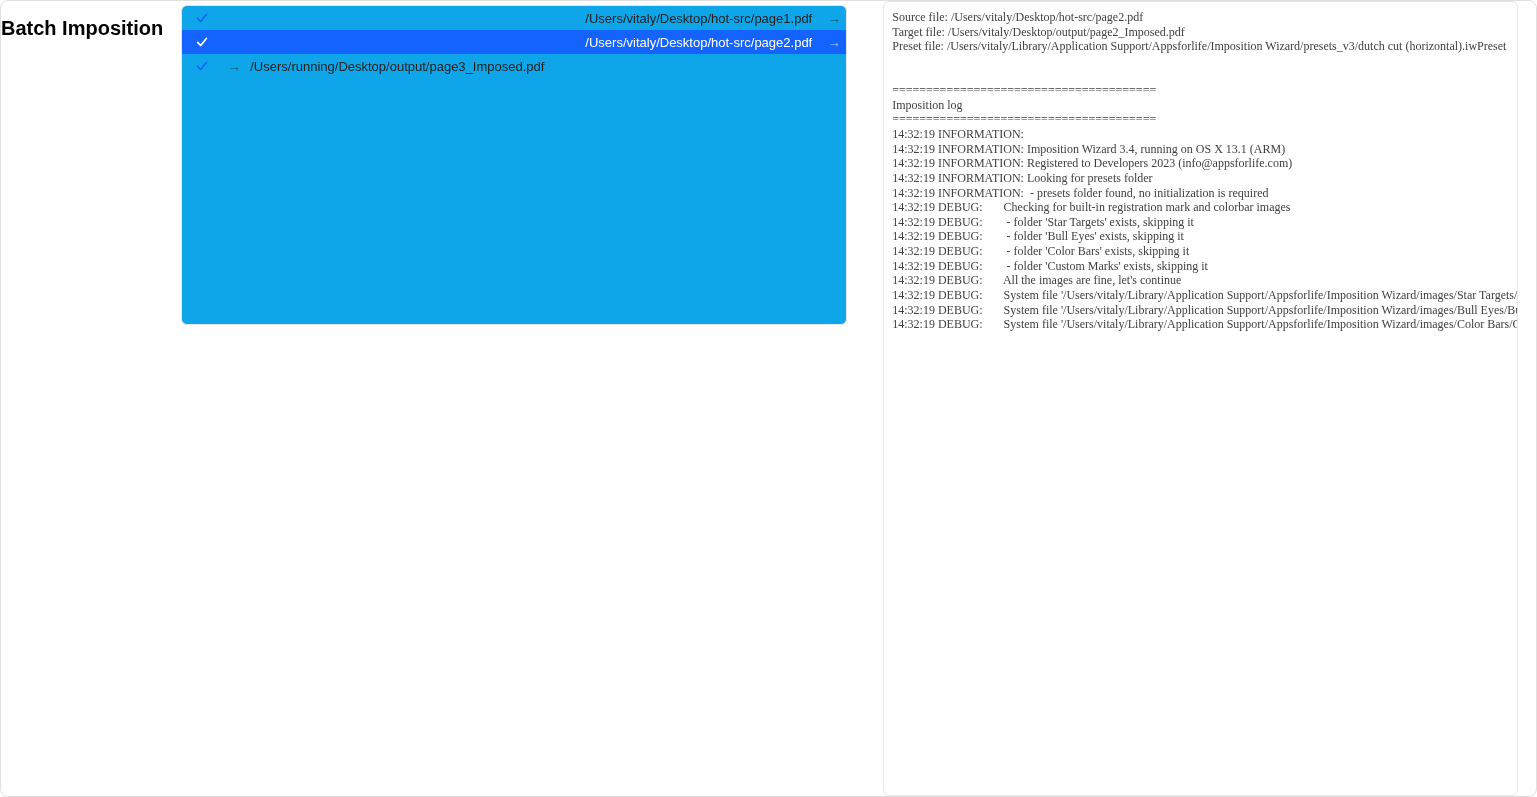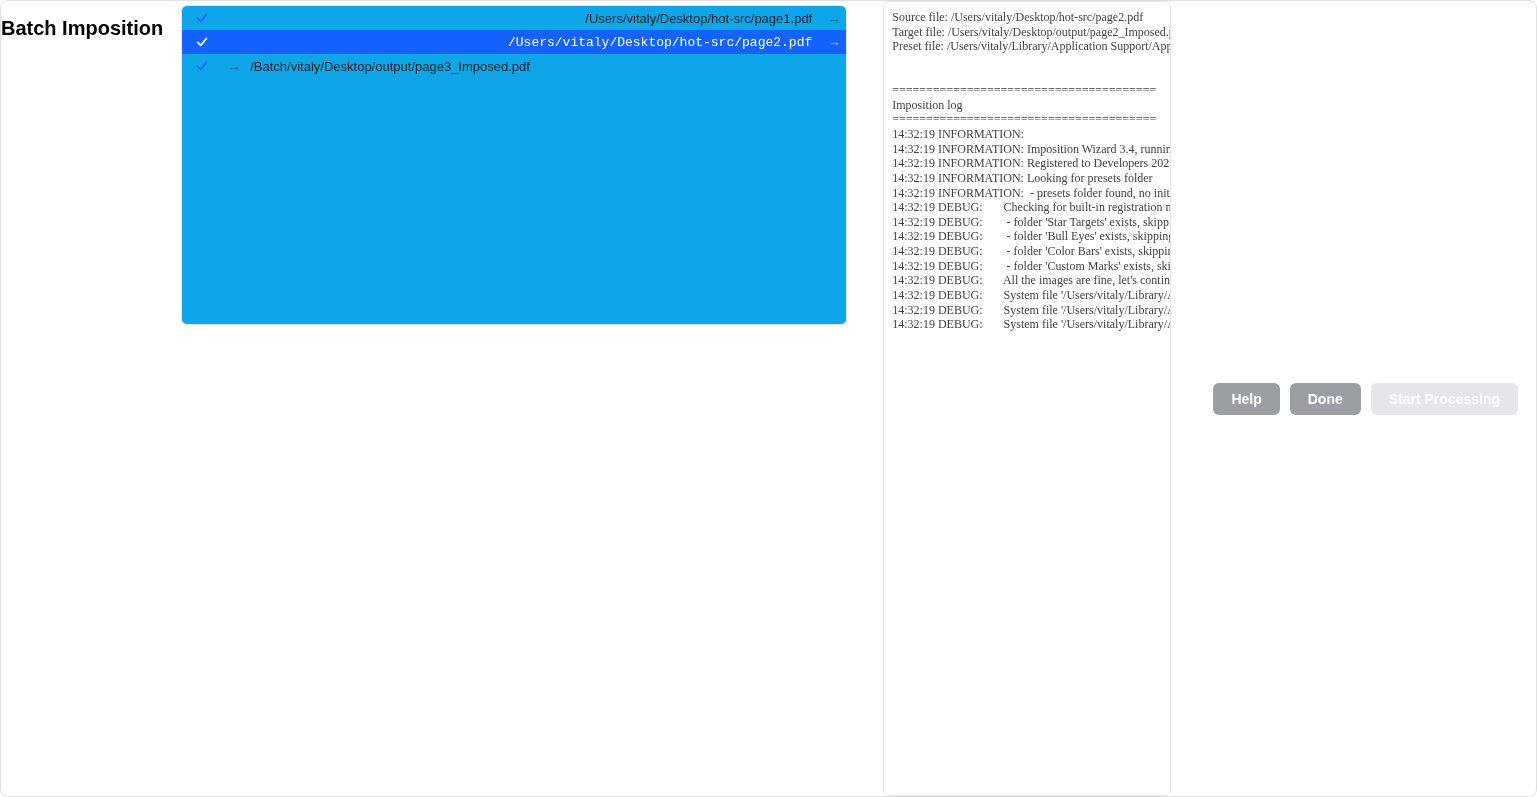--- a/index.html
+++ b/index.html
@@ -38,21 +38,20 @@
     display: flex;
     align-items: center;
     height: 24px;
     font-size: 13px;
     color: #222;
     white-space: nowrap;
   }
   .file-row.selected {
     background: #1463ff;
     color: #ffffff;
-    font-family: Liberation Mono, monospace;
   }
   .row-check {
     width: 40px;
     display: flex;
     justify-content: center;
     align-items: center;
   }
   .row-check svg { width: 14px; height: 14px; }
   .file-row.selected .row-check svg path { stroke: #ffffff; }
   .row-src {
@@ -142,21 +141,21 @@
         <div class="row-src">/Users/vitaly/Desktop/hot-src/page2.pdf</div>
         <div class="row-arrow">→</div>
       </div>
       <div class="file-row">
         <div class="row-check">
           <svg viewBox="0 0 16 16">
             <path d="M3 8.5 L6.5 12 L13 4" fill="none" stroke="#1463ff" stroke-width="2" stroke-linecap="round" stroke-linejoin="round"></path>
           </svg>
         </div>
         <div class="row-arrow">→</div>
-        <div class="row-dst">/Batch/vitaly/Desktop/output/page3_Imposed.pdf</div>
+        <div class="row-dst">/Users/running/Desktop/output/page3_Imposed.pdf</div>
       </div>
     </div>
 
   <div class="log-panel">
     <pre class="log-text">Source file: /Users/vitaly/Desktop/hot-src/page2.pdf
 Target file: /Users/vitaly/Desktop/output/page2_Imposed.pdf
 Preset file: /Users/vitaly/Library/Application Support/Appsforlife/Imposition Wizard/presets_v3/dutch cut (horizontal).iwPreset
 
 
 =======================================
@@ -171,20 +170,14 @@
 14:32:19 DEBUG:        - folder 'Star Targets' exists, skipping it
 14:32:19 DEBUG:        - folder 'Bull Eyes' exists, skipping it
 14:32:19 DEBUG:        - folder 'Color Bars' exists, skipping it
 14:32:19 DEBUG:        - folder 'Custom Marks' exists, skipping it
 14:32:19 DEBUG:       All the images are fine, let's continue
 14:32:19 DEBUG:       System file '/Users/vitaly/Library/Application Support/Appsforlife/Imposition Wizard/images/Star Targets/Star.pdf' added into the resource holder.
 14:32:19 DEBUG:       System file '/Users/vitaly/Library/Application Support/Appsforlife/Imposition Wizard/images/Bull Eyes/BullEye.pdf' added into the resource holder.
 14:32:19 DEBUG:       System file '/Users/vitaly/Library/Application Support/Appsforlife/Imposition Wizard/images/Color Bars/CMYK.pdf' added into the resource holder.</pre>
   </div>
 
-  <div class="footer">
-    <button class="btn btn-help">Help</button>
-    <div class="spacer"></div>
-    <button class="btn btn-done">Done</button>
-    <button class="btn btn-start" disabled="">Start Processing</button>
-  </div>
 
 </div>
 
 </body></html>

